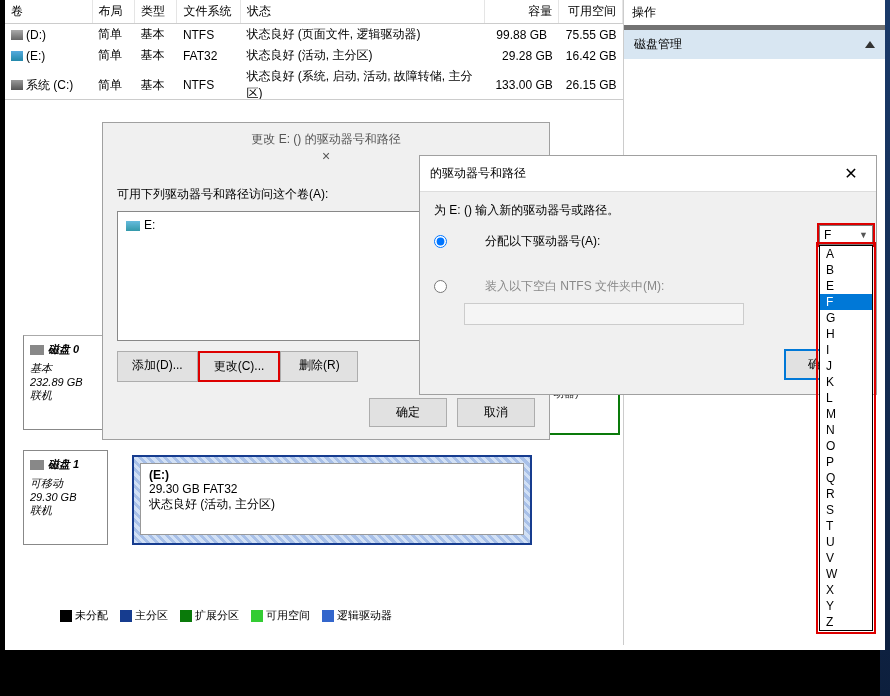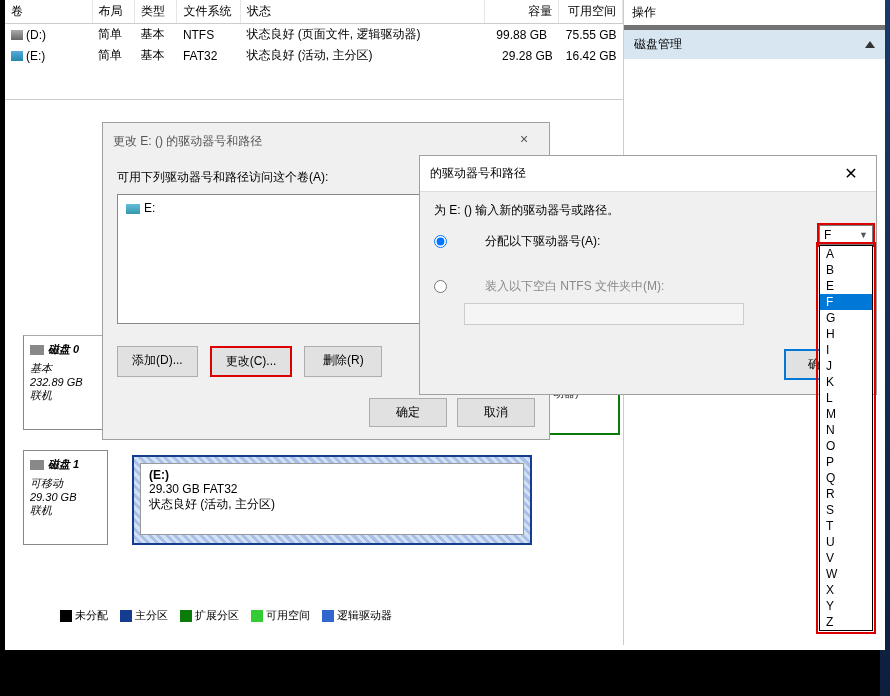--- a/index.html
+++ b/index.html
@@ -22,28 +22,28 @@
     .actions-item.hl { background: #d8e6f2; }
     .tri-up { width: 0; height: 0; border-left: 5px solid transparent; border-right: 5px solid transparent; border-bottom: 7px solid #333; }
     .tri-right { width: 0; height: 0; border-top: 5px solid transparent; border-bottom: 5px solid transparent; border-left: 7px solid #333; }
     
     
     .main-area { position: absolute; top: 0; left: 0; right: 262px; height: 645px; }
     .vol-list-area { height: 100px; overflow: auto; border-bottom: 1px solid #ccc; }
     
     
     .dialog1 { position: absolute; left: 97px; top: 122px; width: 448px; height: 318px; background: #f0f0f0; border: 1px solid #a0a0a0; }
-    .dlg-title { padding: 8px 10px; font-size: 12px; color: #555; display: flex; justify-content: space-between; align-items: center; }
+    .dlg-title { padding: 8px 10px; font-size: 12px; color: #555; display: flex; justify-content: space-between; align-items: center; flex-direction: column; }
     .dlg-close { width: 30px; height: 20px; text-align: center; cursor: pointer; font-size: 14px; color: #555; }
     .dlg-body { padding: 10px 14px; }
     .dlg-label { margin-bottom: 8px; }
     .path-list { background: #fff; border: 1px solid #888; height: 130px; padding: 4px; }
     .path-item { padding: 2px 4px; }
     .drive-icon { display: inline-block; width: 14px; height: 10px; background: linear-gradient(#6bd,#39a); margin-right: 4px; vertical-align: middle; }
-    .btn-row { margin-top: 22px; display: flex; gap: 12px; }
+    .btn-row { margin-top: 10px; display: flex; }
     .btn { padding: 5px 14px; background: #e1e1e1; border: 1px solid #adadad; cursor: pointer; font-size: 12px; min-width: 78px; text-align: center; }
     .btn.highlight { border: 2px solid #d00; }
     .ok-cancel { position: absolute; bottom: 12px; right: 14px; display: flex; gap: 10px; }
     
     
     .dialog2 { position: absolute; left: 414px; top: 155px; width: 458px; height: 240px; background: #f0f0f0; border: 1px solid #a0a0a0; }
     .dlg2-title { padding: 8px 10px; font-size: 12px; display: flex; justify-content: space-between; align-items: center; background: #fff; border-bottom: 1px solid #ddd; }
     .close-x { width: 30px; text-align: center; cursor: pointer; font-size: 16px; }
     .radio-row { display: flex; align-items: center; padding: 4px 0; font-size: 12px; gap: 32px; }
     .radio-row input { margin-right: 6px; }
@@ -109,20 +109,29 @@
             </tr>
             <tr>
               <td><span class="vol-icon e"></span>(E:)</td>
               <td>简单</td>
               <td>基本</td>
               <td>FAT32</td>
               <td>状态良好 (活动, 主分区)</td>
               <td style="text-align:right">29.28 GB</td>
               <td style="text-align:right">16.42 GB</td>
             </tr>
+            <tr>
+              <td><span class="vol-icon c"></span>系统 (C:)</td>
+              <td>简单</td>
+              <td>基本</td>
+              <td>NTFS</td>
+              <td>状态良好 (系统, 启动, 活动, 故障转储, 主分区)</td>
+              <td style="text-align:right">133.00 GB</td>
+              <td style="text-align:right">26.15 GB</td>
+            </tr>
           </tbody>
       </table>
     </div>
 
     <div class="disk-block disk0-label">
       <div class="disk-header">
           <span class="disk-mini-icon"></span>
           <b>磁盘 0</b>
         </div>
       <div>基本</div>

